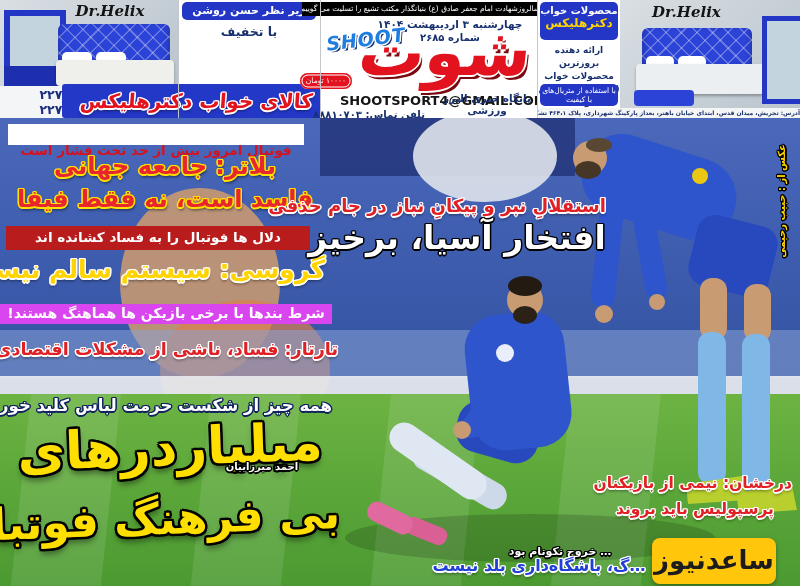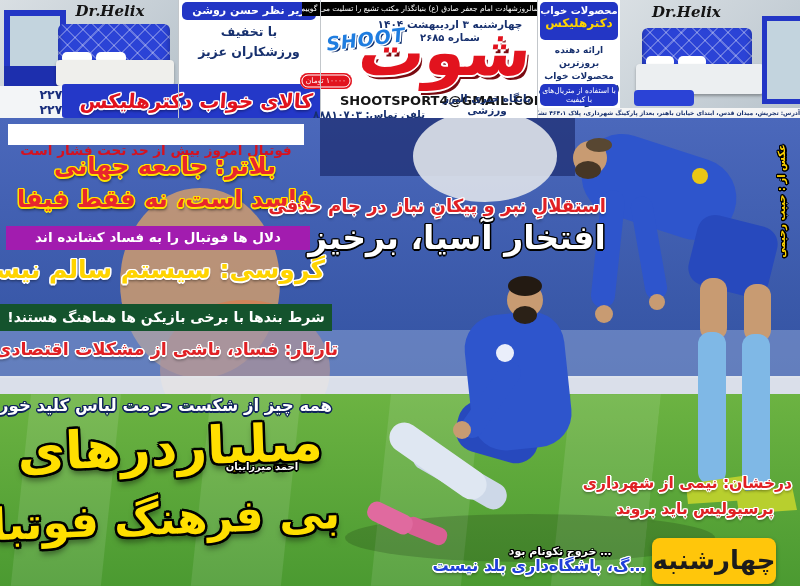--- a/index.html
+++ b/index.html
@@ -57,21 +57,20 @@
     </div>
 
     <div class="abs strip" style="left:62px;top:84px;width:268px;height:34px;background:#2438c8;border-radius:3px;">
       <span class="rtl b ow" style="font-size:20px;color:#e2131e;transform:skewX(-4deg);">کالای خواب دکترهلیکس</span>
     </div>
 
     <div class="abs" style="left:178px;top:0;width:142px;height:84px;background:#fff;">
       <div class="bluebox rtl b ctr" style="margin:2px 4px;height:18px;line-height:18px;font-size:11px;">زیر نظر حسن روشن</div>
       <div class="rtl b ctr" style="font-size:12.5px;color:#17306e;line-height:20px;margin-top:2px;">
         <div>با تخفیف</div>
-        <div>ورزشکاران عزیز</div>
       </div>
     </div>
 
     <div class="abs" style="left:320px;top:0;width:218px;height:118px;background:#fff;"></div>
     <div class="abs rtl ctr" style="left:302px;top:2px;width:238px;height:14px;background:#000;color:#fff;font-size:7.5px;line-height:14px;white-space:nowrap;overflow:hidden;">سالروزشهادت امام جعفر صادق (ع) بنیانگذار مکتب تشیع را تسلیت می گوییم</div>
     <div class="abs rtl b ctr" style="left:362px;top:18px;width:176px;color:#17306e;">
       <div style="font-size:10.5px;">چهارشنبه ۳ اردیبهشت ۱۴۰۴</div>
       <div style="font-size:10px;margin-top:2px;">شماره ۲۶۸۵</div>
     </div>
     <div class="abs rtl ctr" style="left:330px;top:14px;width:230px;font-size:66px;font-weight:900;color:#e2131e;transform:skewX(-6deg);line-height:78px;text-shadow:-2px 0 #fff,2px 0 #fff,0 -2px #fff,0 2px #fff,3px 4px 0 #7a0a10;">شوت</div>
@@ -183,29 +182,29 @@
 
   <div class="abs strip" style="left:8px;top:124px;width:296px;height:21px;background:#fff;">
     <span class="rtl b hl" style="font-size:13.5px;color:#d6121f;margin-top:32px;">فوتبال امروز بیش از حد تحت فشار است</span>
   </div>
 
   <div class="abs rtl ctr" style="left:10px;top:150px;width:310px;">
     <div class="b hl oy" style="font-size:24px;color:#e8262d;line-height:33px;">بلاتر: جامعه جهانی</div>
     <div class="b hl oy" style="font-size:24px;color:#e8262d;line-height:33px;">فاسد است، نه فقط فیفا</div>
   </div>
 
-  <div class="abs strip" style="left:6px;top:226px;width:304px;height:24px;background:#a21caf;">
+  <div class="abs strip" style="left:6px;top:226px;width:304px;height:24px;background:#b91c1c;">
     <span class="rtl b hl" style="font-size:13.5px;color:#fff;">دلال ها فوتبال را به فساد کشانده اند</span>
   </div>
 
   <div class="abs rtl ctr" style="left:5px;top:256px;width:320px;">
     <span class="b hl ow" style="font-size:25px;color:#ffd400;">گروسی: سیستم سالم نیست</span>
   </div>
 
-  <div class="abs strip" style="left:0;top:304px;width:332px;height:27px;background:#14532d;">
+  <div class="abs strip" style="left:0;top:304px;width:332px;height:20px;background:#d946ef;">
     <span class="rtl b hl" style="font-size:14px;color:#fff;">شرط بندها با برخی بازیکن ها هماهنگ هستند!</span>
   </div>
 
   <div class="abs rtl ctr" style="left:-4px;top:340px;width:342px;">
     <span class="b hl ow" style="font-size:17.5px;color:#e02024;">تارتار: فساد، ناشی از مشکلات اقتصادی است</span>
   </div>
 
   <div class="abs rtl ctr" style="left:0;top:396px;width:332px;">
     <span class="b hl on" style="font-size:16.5px;color:#fff;">همه چیز از شکست حرمت لباس کلید خورد</span>
   </div>
@@ -221,32 +220,32 @@
   </div>
 
   <div class="abs rtl ctr" style="left:300px;top:196px;width:306px;">
     <span class="b hl ow" style="font-size:18px;color:#e02024;">استقلالِ نبر و پیکانِ نباز در جام حذفی</span>
   </div>
   <div class="abs rtl ctr" style="left:292px;top:220px;width:330px;">
     <span class="hl ob" style="font-size:33px;font-weight:900;color:#fff;">افتخار آسیا، برخیز</span>
   </div>
 
   <div class="abs rtl ctr" style="left:598px;top:470px;width:194px;">
-    <div class="b hl ow" style="font-size:15.5px;color:#e02024;line-height:26px;">درخشان: نیمی از شهرداری</div>
+    <div class="b hl ow" style="font-size:15.5px;color:#e02024;line-height:26px;">درخشان: نیمی از بازیکنان</div>
     <div class="b hl ow" style="font-size:15.5px;color:#e02024;line-height:26px;">پرسپولیس باید بروند</div>
   </div>
 
   <div class="abs rtl ctr" style="left:470px;top:540px;width:180px;">
     <span class="b hl ob" style="font-size:11px;color:#fff;">… خروج نکونام بود</span>
   </div>
   <div class="abs rtl ctr" style="left:408px;top:556px;width:262px;">
     <span class="b hl ow" style="font-size:16px;color:#2040d8;">…گ، باشگاه‌داری بلد نیست</span>
   </div>
 
   <div class="abs" style="left:776px;top:290px;width:0;height:0;">
     <div class="vert-credit rtl b hl ob" style="width:178px;font-size:10px;color:#ffd400;text-align:center;">عکس از : حبیب رحیمی</div>
   </div>
 
   <div class="abs strip" style="left:652px;top:538px;width:124px;height:46px;background:#ffc60b;border-radius:8px;box-shadow:0 2px 4px rgba(0,0,0,.35);">
-    <span class="rtl hl" style="font-size:26px;font-weight:900;color:#1c1c1c;">چهارشنبه</span>
+    <span class="rtl hl" style="font-size:26px;font-weight:900;color:#1c1c1c;">ساعدنیوز</span>
   </div>
 
 </div>
 
 </body></html>

